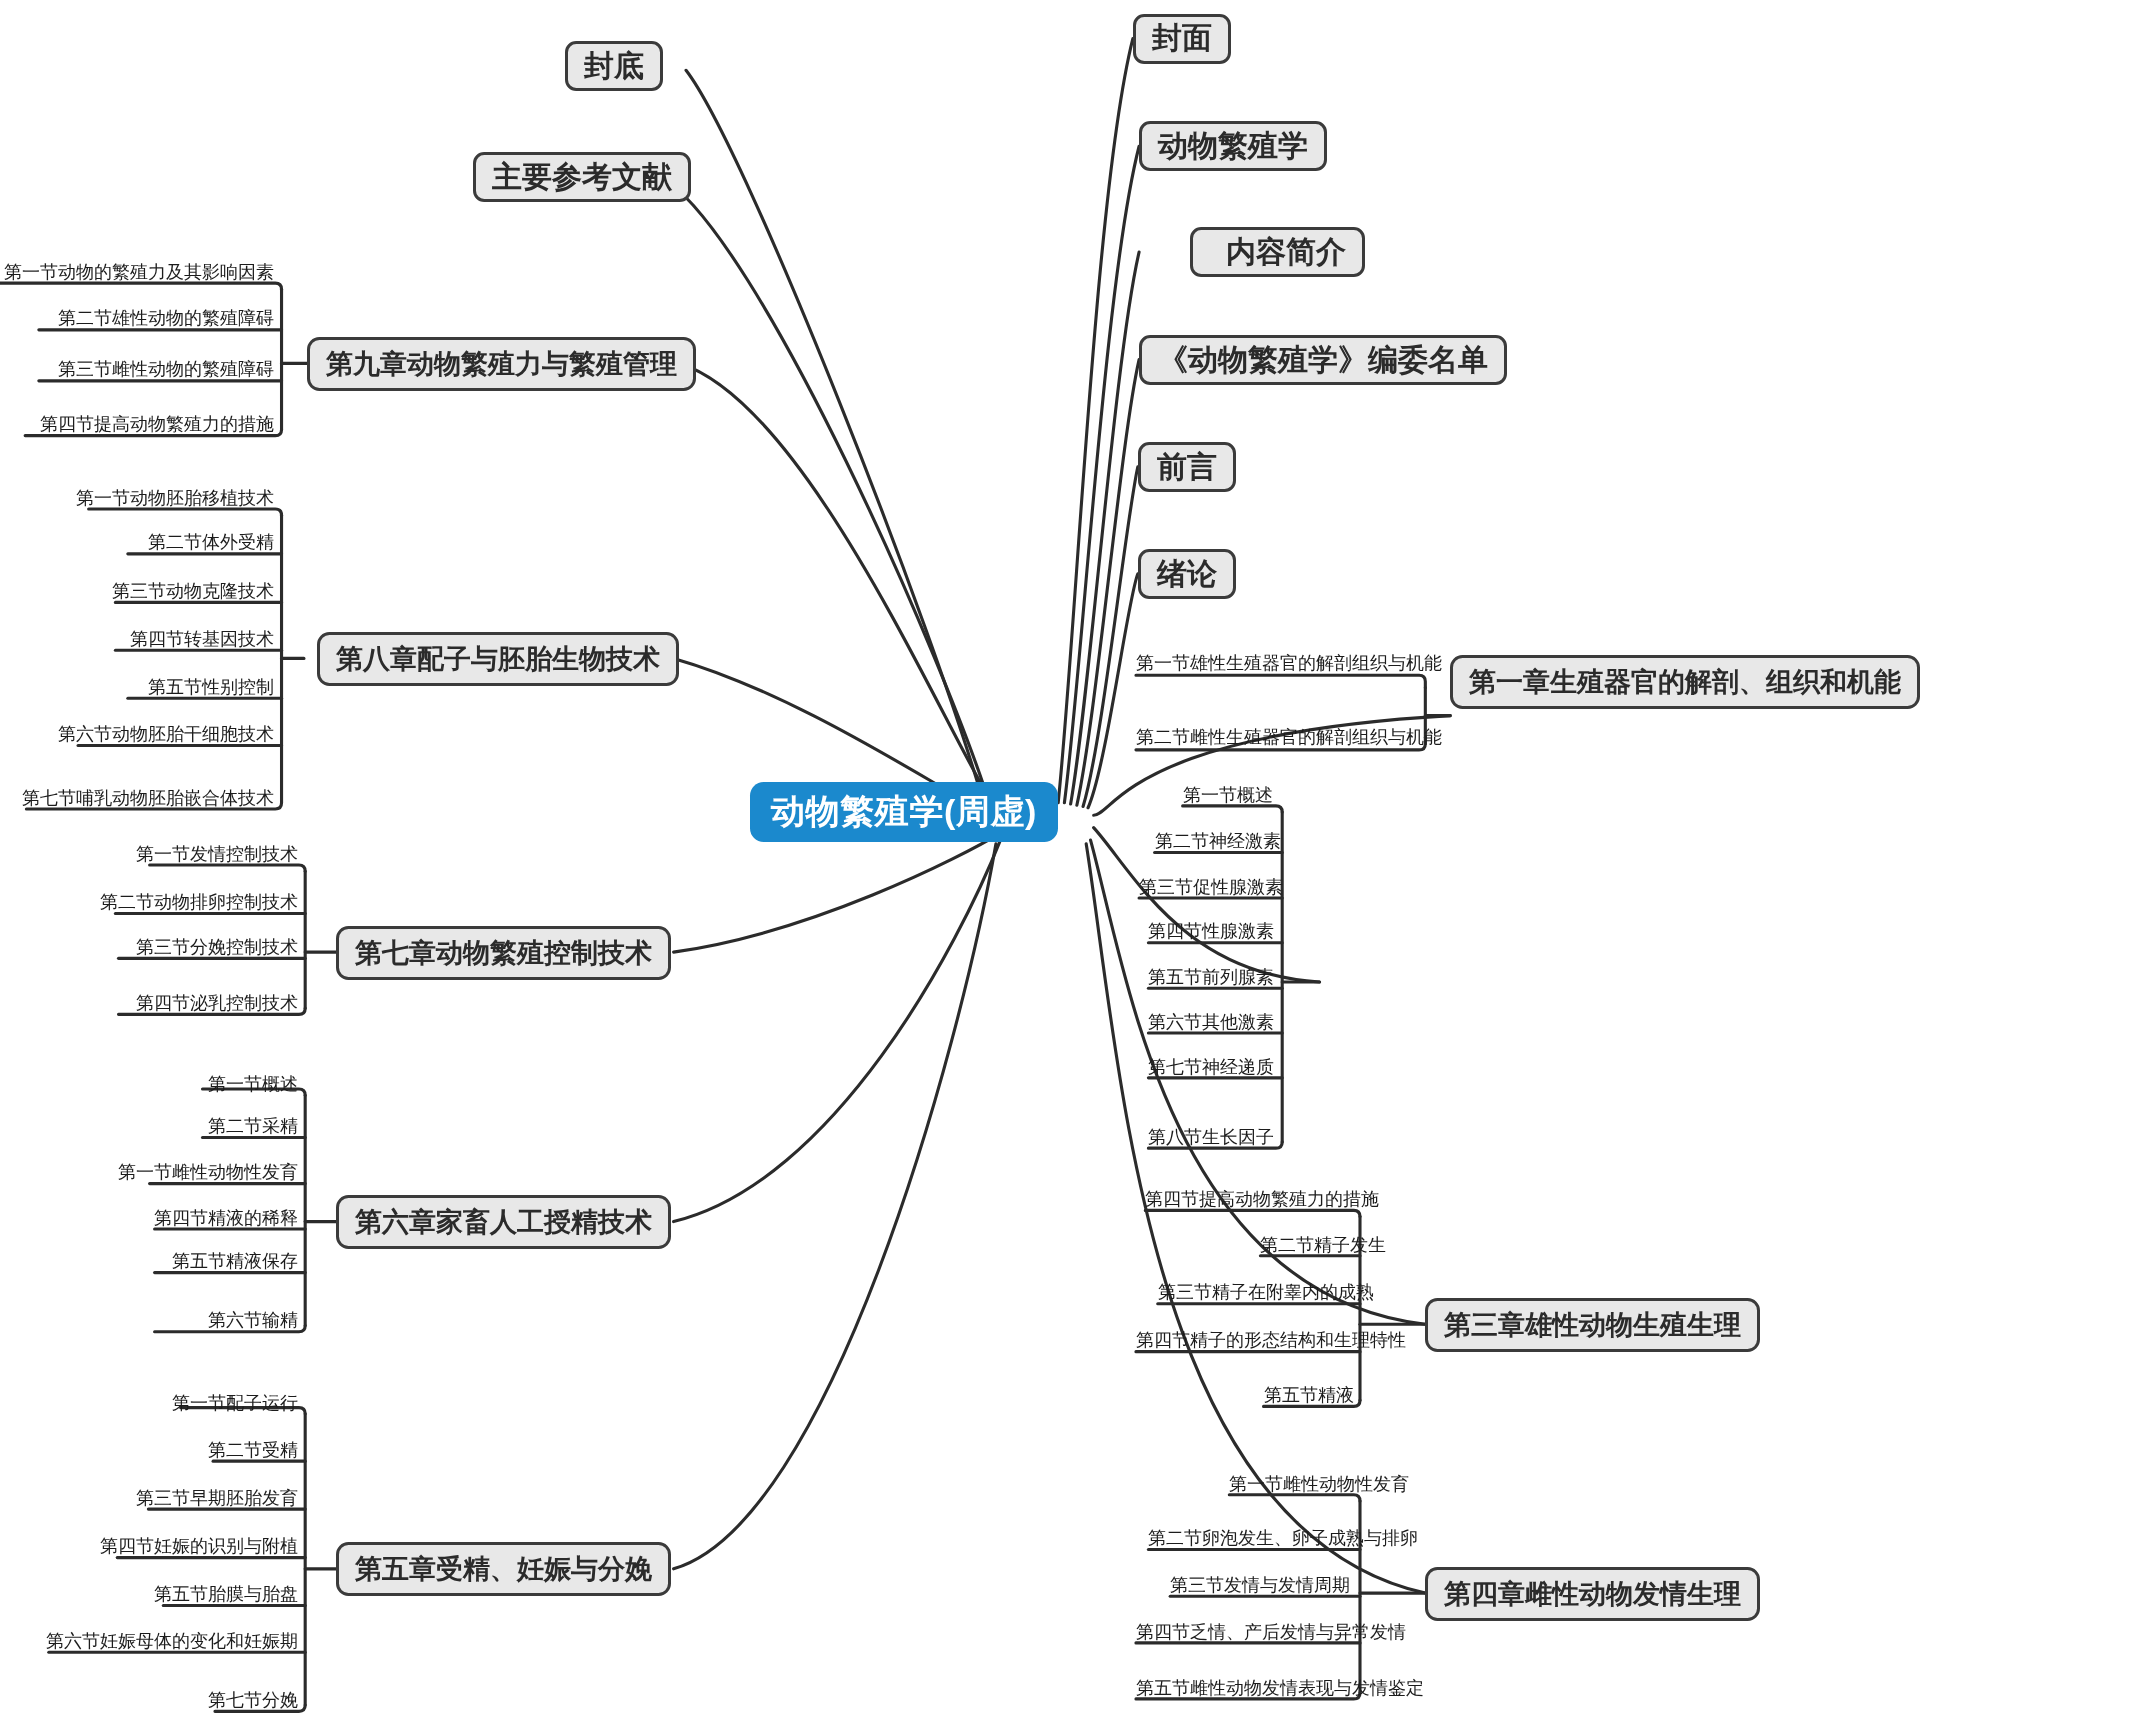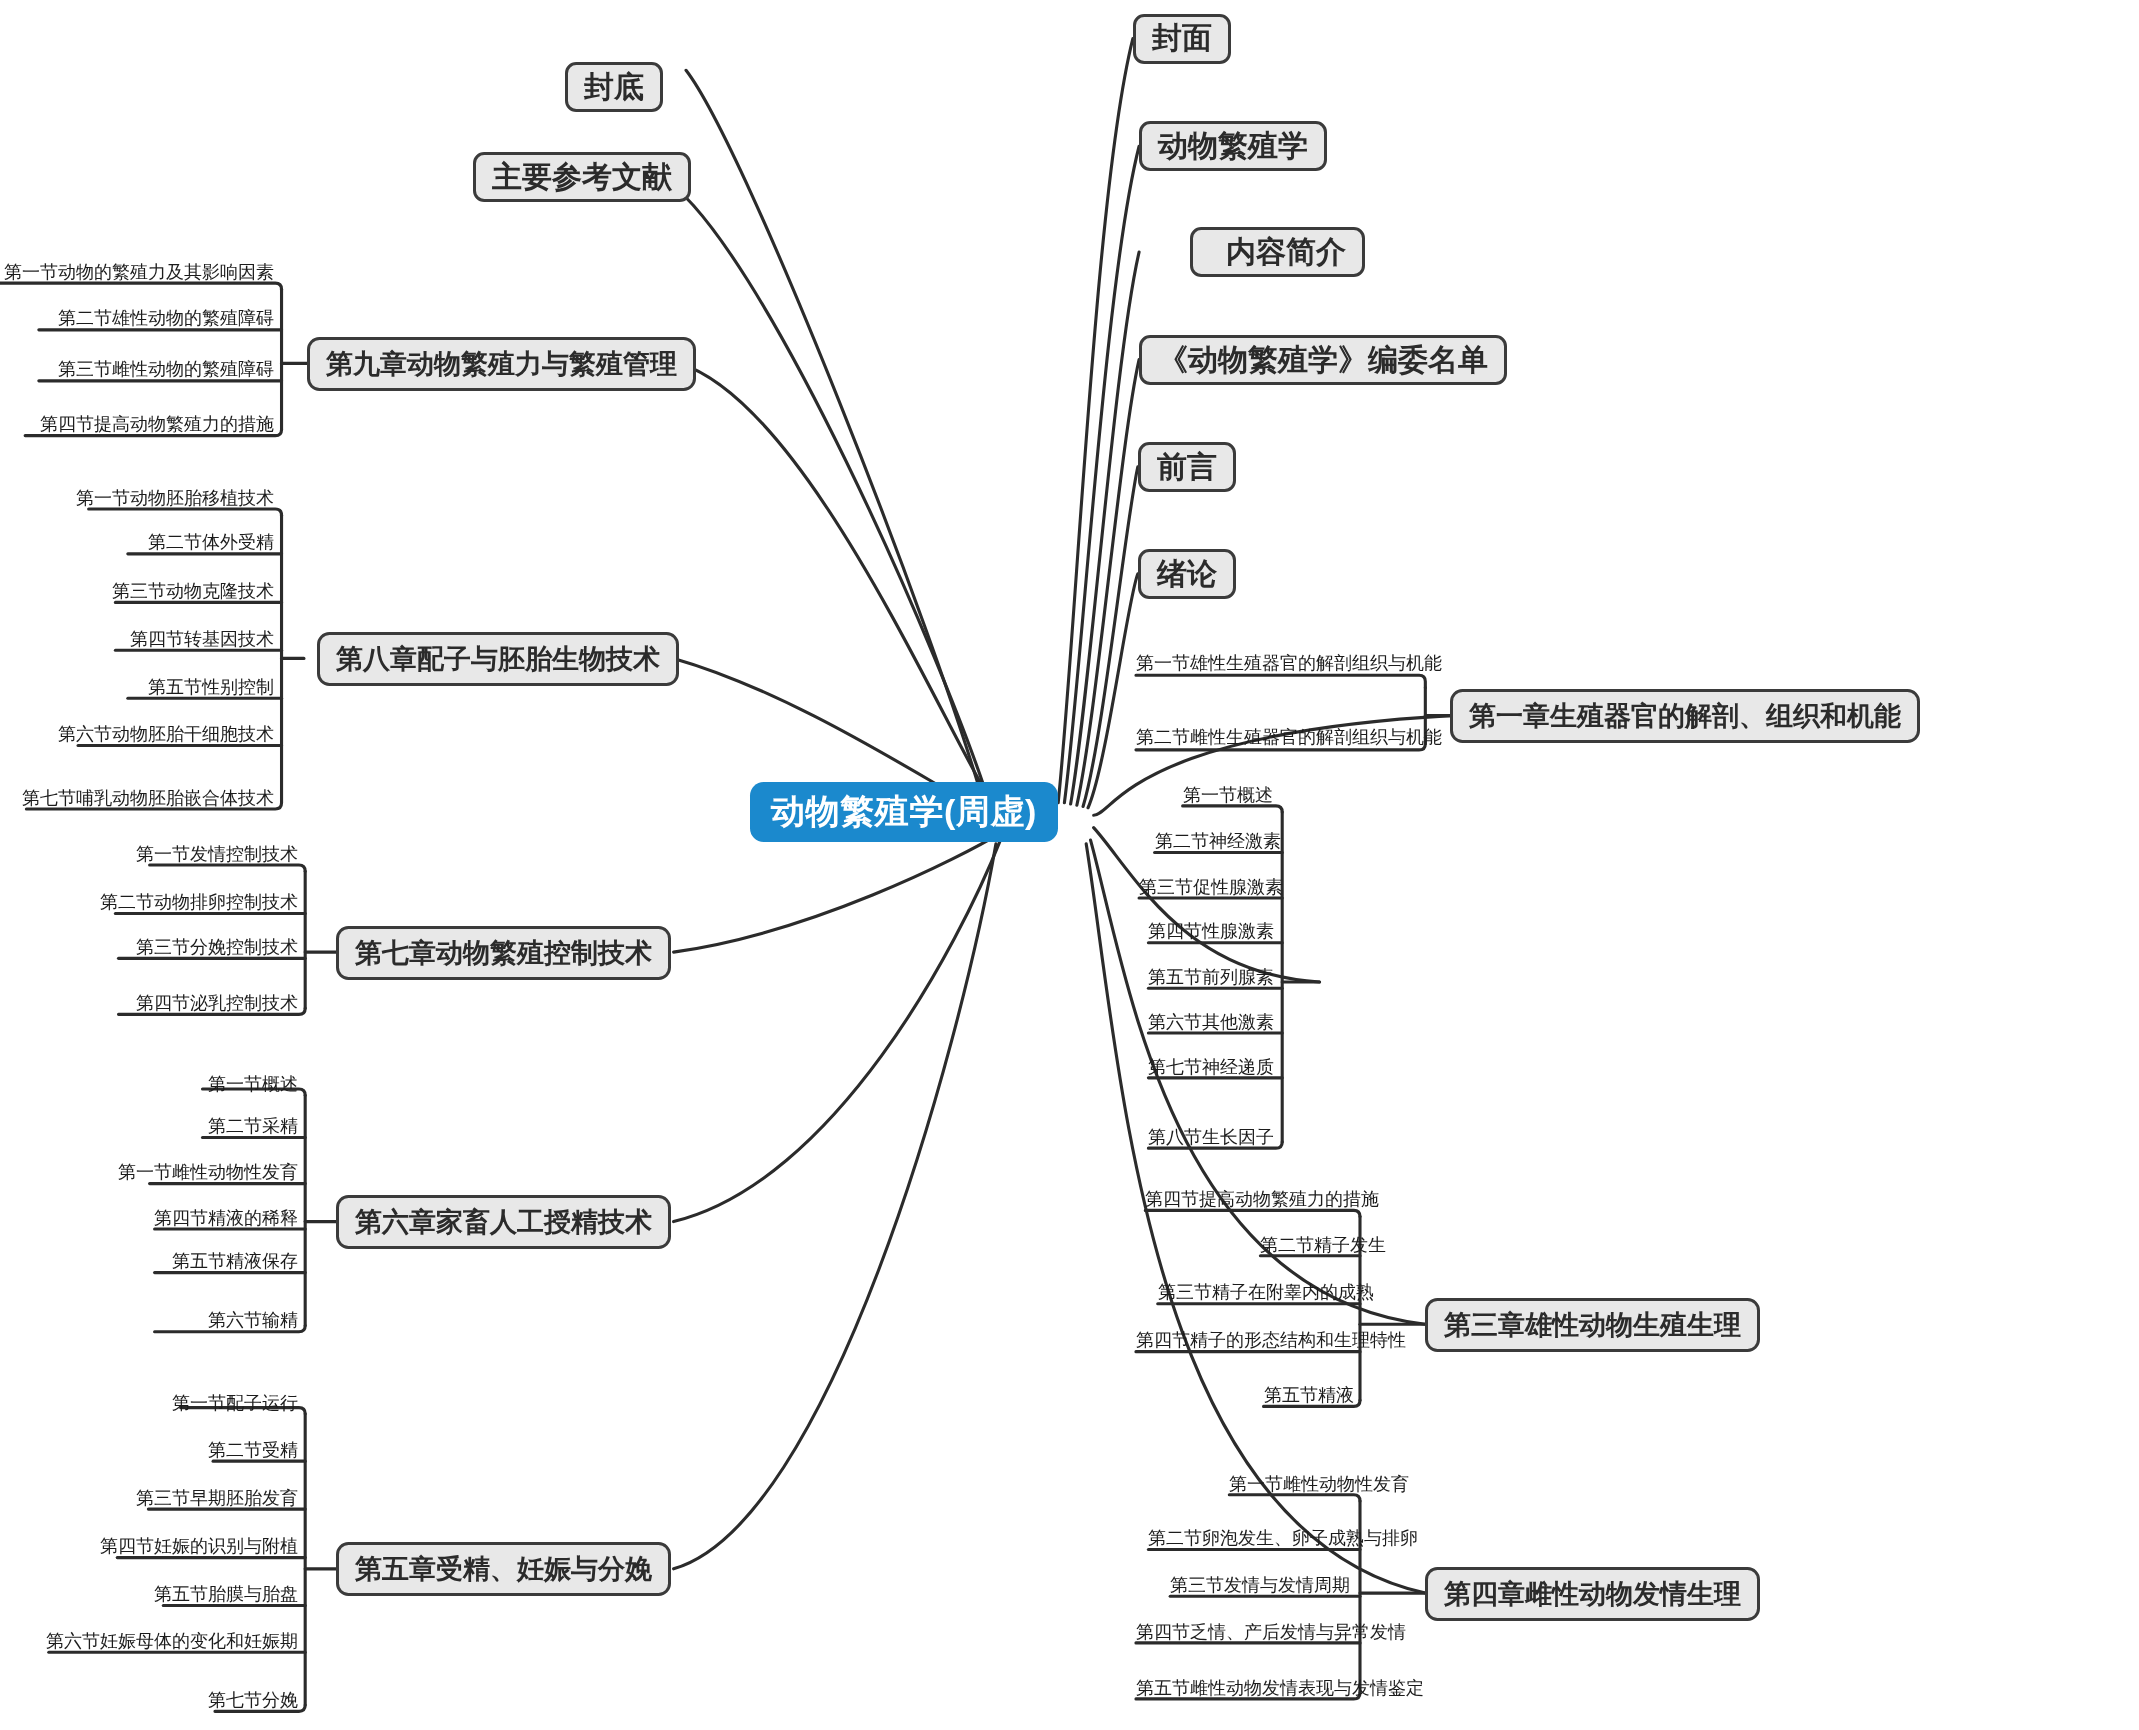--- a/index.html
+++ b/index.html
@@ -180,25 +180,25 @@
 
   <div class="node root-node" style="left:750px; top:782px;">动物繁殖学(周虚)</div>
 
   <div class="node chapter-node small" style="left:1133px; top:13.7px;">封面</div>
   <div class="node chapter-node small" style="left:1139px; top:121px;">动物繁殖学</div>
   <div class="node chapter-node small" style="left:1190px; top:227px;padding-left:33px;">内容简介</div>
   <div class="node chapter-node small" style="left:1139px; top:335px;">《动物繁殖学》编委名单</div>
   <div class="node chapter-node small" style="left:1138px; top:442px;">前言</div>
   <div class="node chapter-node small" style="left:1138px; top:549px;">绪论</div>
 
-  <div class="node chapter-node" style="left:1450px; top:689px;">第一章生殖器官的解剖、组织和机能</div>
+  <div class="node chapter-node" style="left:1450px; top:655px;">第一章生殖器官的解剖、组织和机能</div>
   <div class="node chapter-node" style="left:1425px; top:1298px;">第三章雄性动物生殖生理</div>
   <div class="node chapter-node" style="left:1425px; top:1567px;">第四章雌性动物发情生理</div>
 
-  <div class="node chapter-node small" style="left:565px; top:62px;">封底</div>
+  <div class="node chapter-node small" style="left:565px; top:41px;">封底</div>
   <div class="node chapter-node small" style="left:473px; top:152px;">主要参考文献</div>
 
   <div class="node chapter-node" style="left:307px; top:337px;">第九章动物繁殖力与繁殖管理</div>
   <div class="node chapter-node" style="left:317px; top:632px;">第八章配子与胚胎生物技术</div>
   <div class="node chapter-node" style="left:336px; top:926px;">第七章动物繁殖控制技术</div>
   <div class="node chapter-node" style="left:336px; top:1195px;">第六章家畜人工授精技术</div>
   <div class="node chapter-node" style="left:336px; top:1542px;">第五章受精、妊娠与分娩</div>
 
   <div class="leaf right" style="left:1136px; top:654px;">第一节雄性生殖器官的解剖组织与机能</div>
   <div class="leaf right" style="left:1136px; top:728px;">第二节雌性生殖器官的解剖组织与机能</div>

